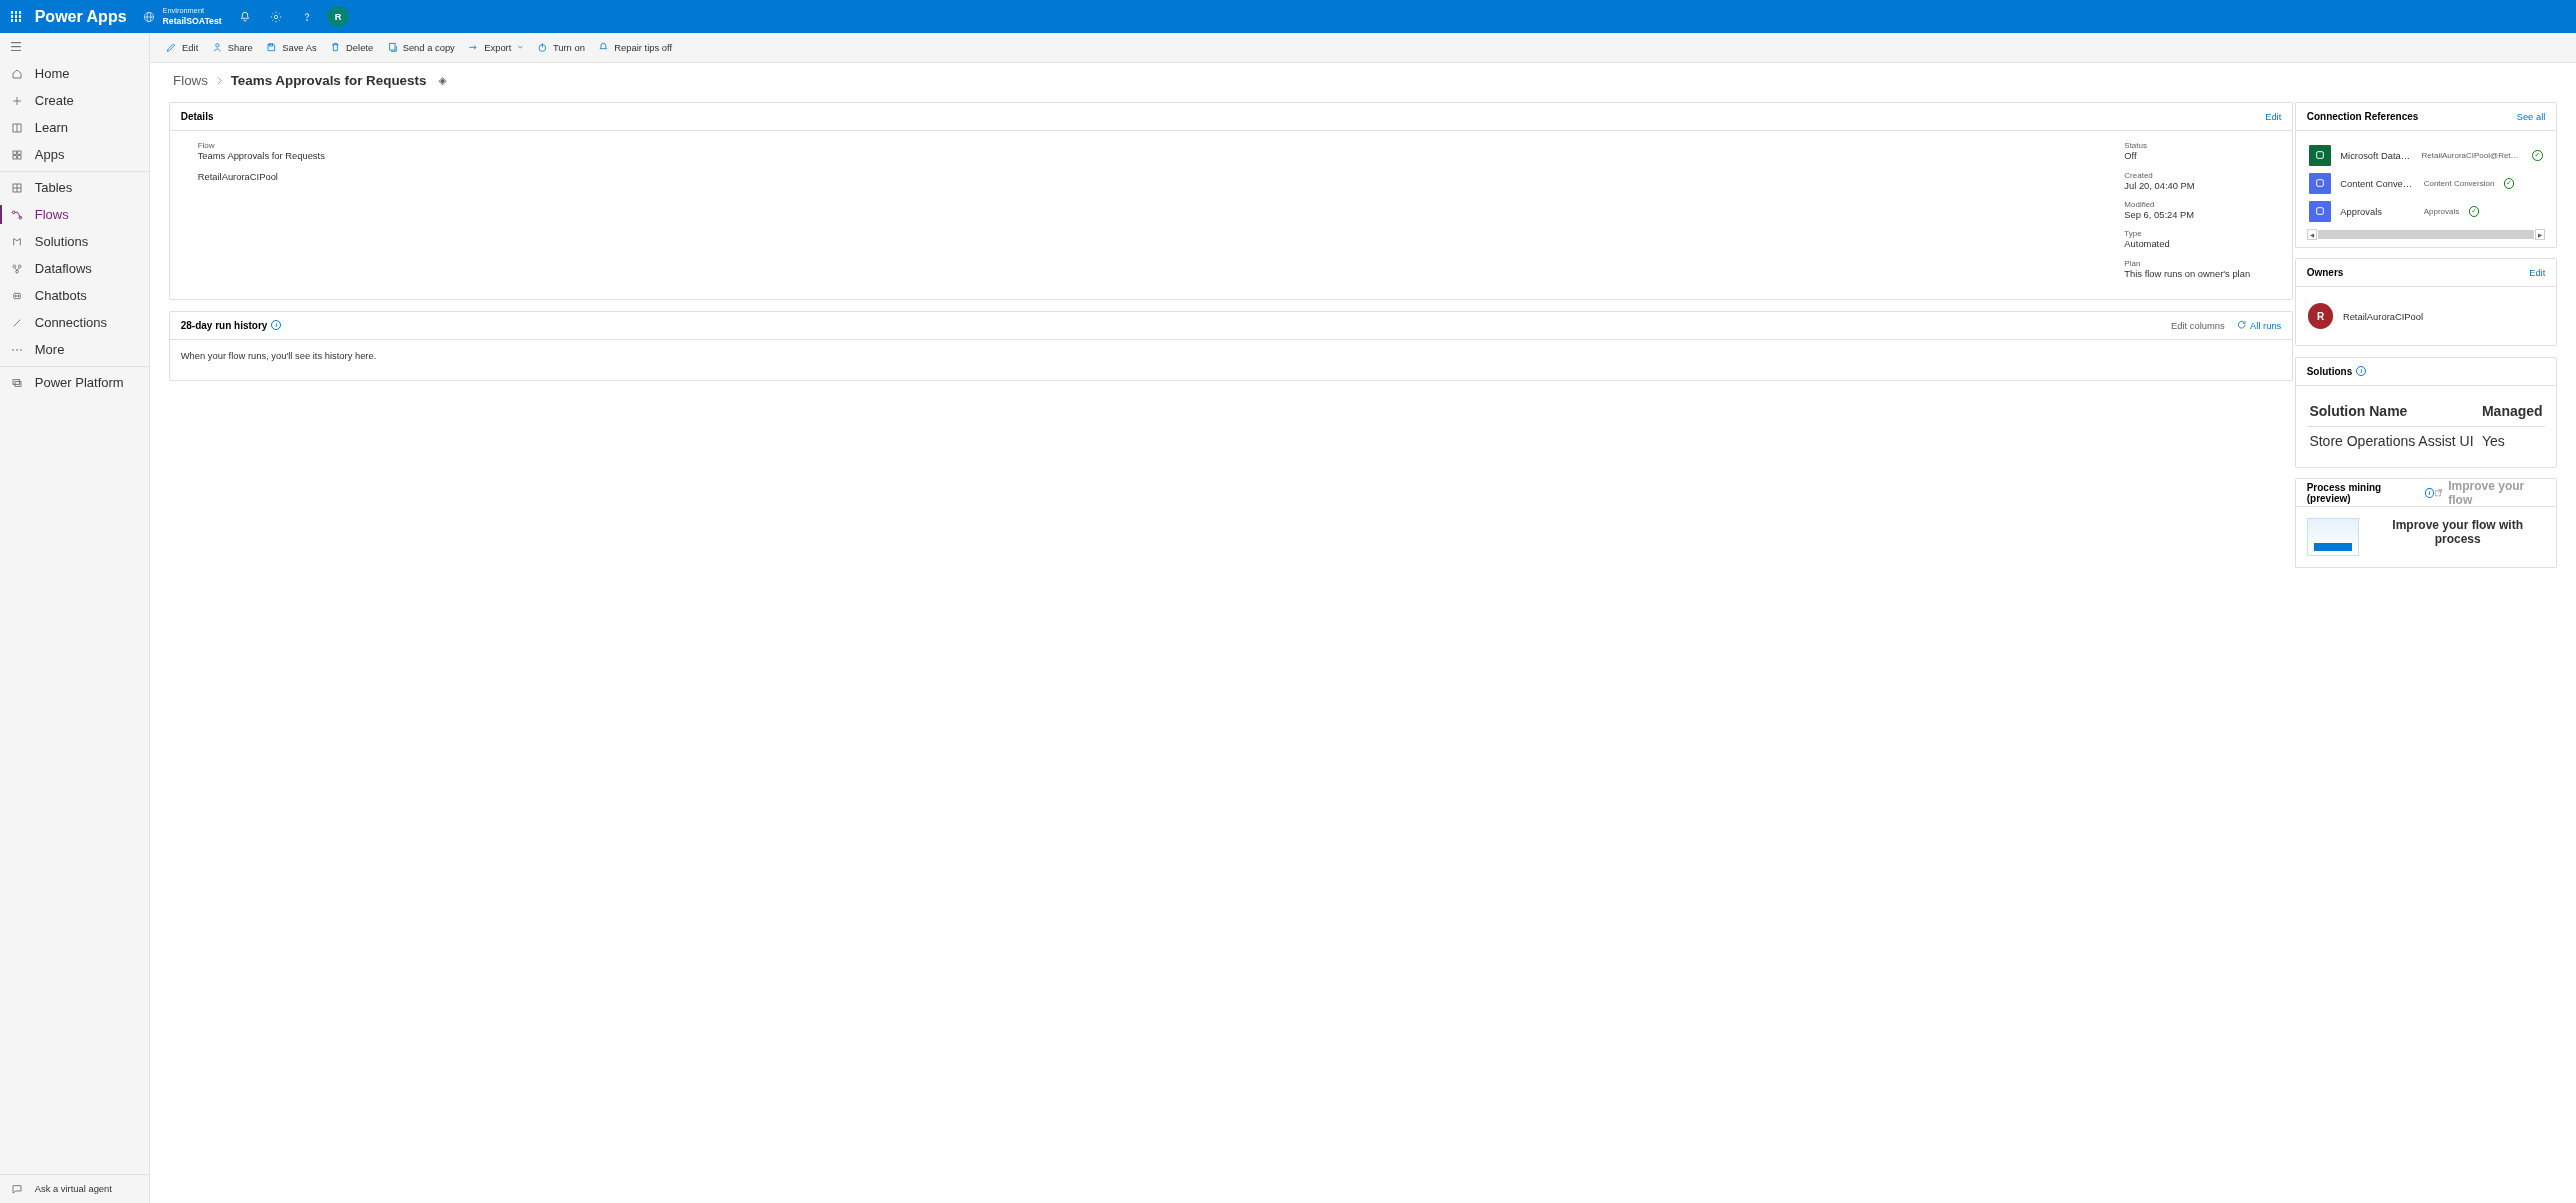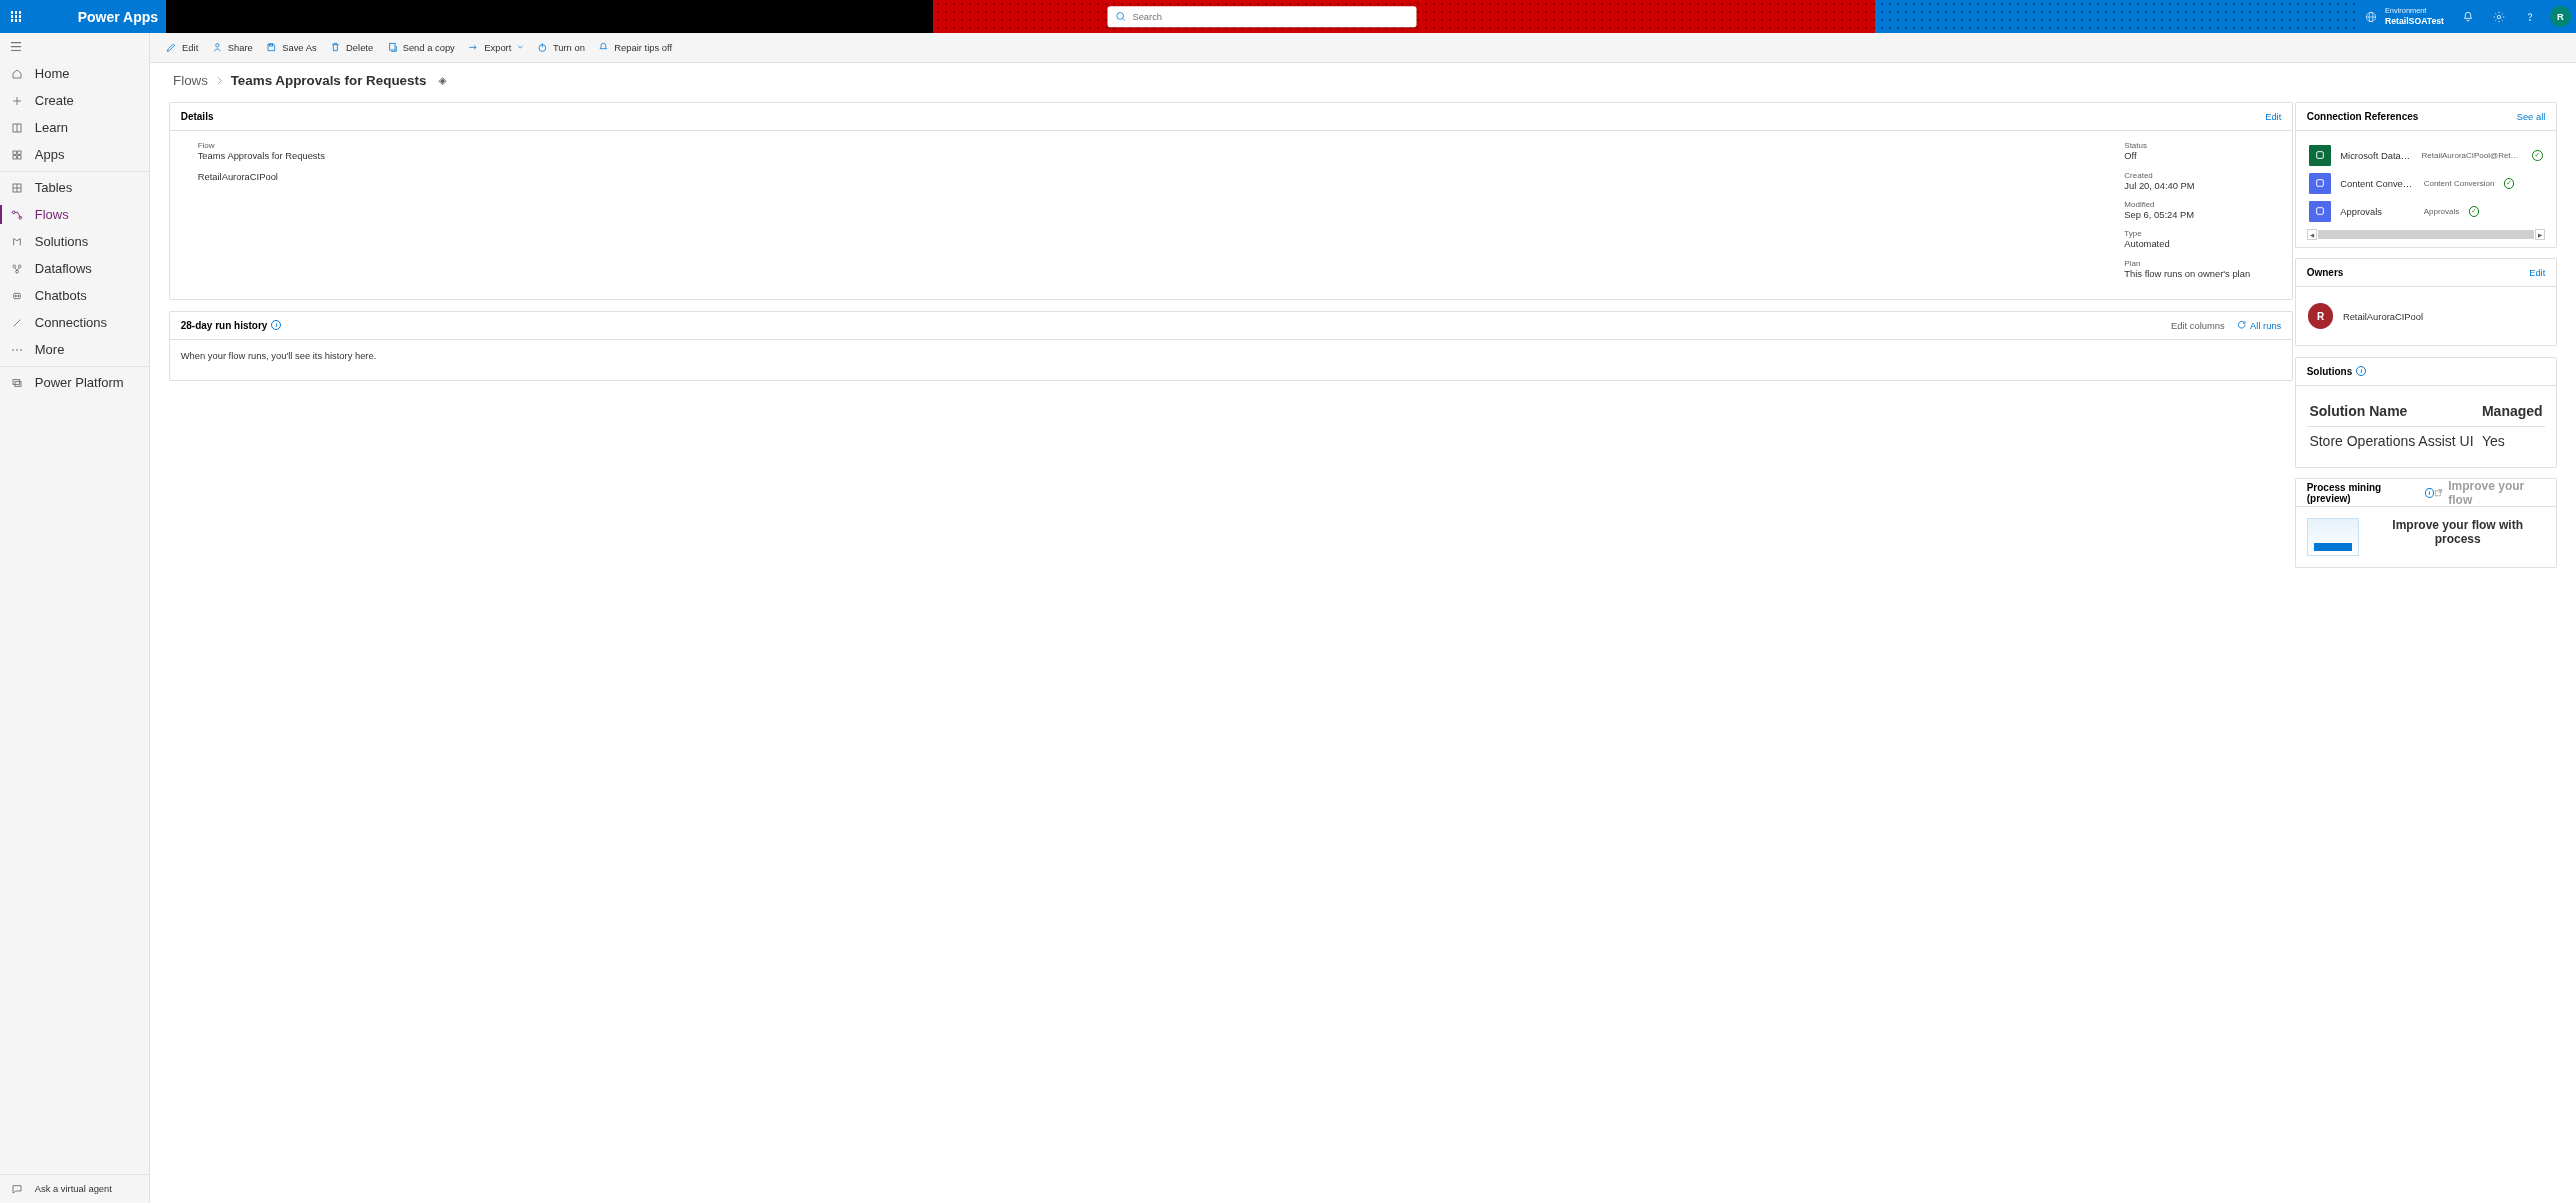--- a/index.html
+++ b/index.html
@@ -3,21 +3,21 @@
 <meta charset="utf-8">
 <style>
 * { box-sizing: border-box; margin: 0; padding: 0; font-family: "Segoe UI", -apple-system, sans-serif; }
 body { background: #fff; overflow: hidden; }
 
 
 .top-header { height: 33px; display: flex; align-items: stretch; background: #0078d4; color: #fff; position: relative; }
 .waffle { width: 32px; display: flex; align-items: center; justify-content: center; cursor: pointer; }
 .waffle-grid { display: grid; grid-template-columns: repeat(3,2.7px); grid-template-rows: repeat(3,2.7px); gap: 1.3px; }
 .waffle-grid span { background: #fff; }
-.brand { display: flex; align-items: center; font-weight: 600; font-size: 14px; padding: 0 8px 0 2.7px; min-width: 68px; margin-left: 43px; }
+.brand { display: flex; align-items: center; font-weight: 600; font-size: 16px; padding: 0 8px 0 2.7px; min-width: 68px; }
 .pattern { flex: 1; position: relative; overflow: hidden; background: linear-gradient(90deg,#000 0%,#000 35%,#d10000 35%,#d10000 78%,#0078d4 78%); }
 .pattern::before { content: ""; position: absolute; inset: 0; background-image: radial-gradient(circle,#000 1px,transparent 1.2px); background-size: 8px 8px; opacity: .35; }
 .search-wrap { position: absolute; left: 50%; top: 50%; transform: translate(-50%,-50%); width: 309px; }
 .search-box { background: #fff; border-radius: 2.7px; height: 21.5px; display: flex; align-items: center; padding: 0 8px; gap: 6.7px; box-shadow: 0 1.3px 2.7px rgba(0,0,0,.15); }
 .search-box input { border: none; outline: none; flex: 1; font-size: 9.4px; background: transparent; }
 .env-block { display: flex; align-items: center; gap: 8px; padding: 0 8px; cursor: pointer; }
 .env-text { line-height: 1.2; }
 .env-text .lbl { font-size: 7.4px; opacity: .9; }
 .env-text .val { font-size: 8.7px; font-weight: 600; }
 .top-icons { display: flex; align-items: center; }
@@ -109,31 +109,20 @@
         <span></span>
         <span></span>
         <span></span>
         <span></span>
         <span></span>
         <span></span>
         <span></span>
     </div>
   </div>
   <div class="brand">Power Apps</div>
-  <div class="pattern">
-    <div class="search-wrap">
-      <div class="search-box">
-        <svg width="10.7" height="10.7" viewBox="0 0 16 16" fill="none" stroke="#0078d4" stroke-width="1.2">
-            <circle cx="7" cy="7" r="5"></circle>
-            <line x1="11" y1="11" x2="14" y2="14"></line>
-          </svg>
-        <input placeholder="Search" style="">
-      </div>
-    </div>
-  </div>
   <div class="env-block">
     <svg width="12" height="12" viewBox="0 0 18 18" fill="none" stroke="#fff" stroke-width="1">
         <circle cx="9" cy="9" r="7"></circle>
         <ellipse cx="9" cy="9" rx="3" ry="7"></ellipse>
         <line x1="2" y1="9" x2="16" y2="9"></line>
       </svg>
     <div class="env-text">
       <div class="lbl">Environment</div>
       <div class="val">RetailSOATest</div>
     </div>

